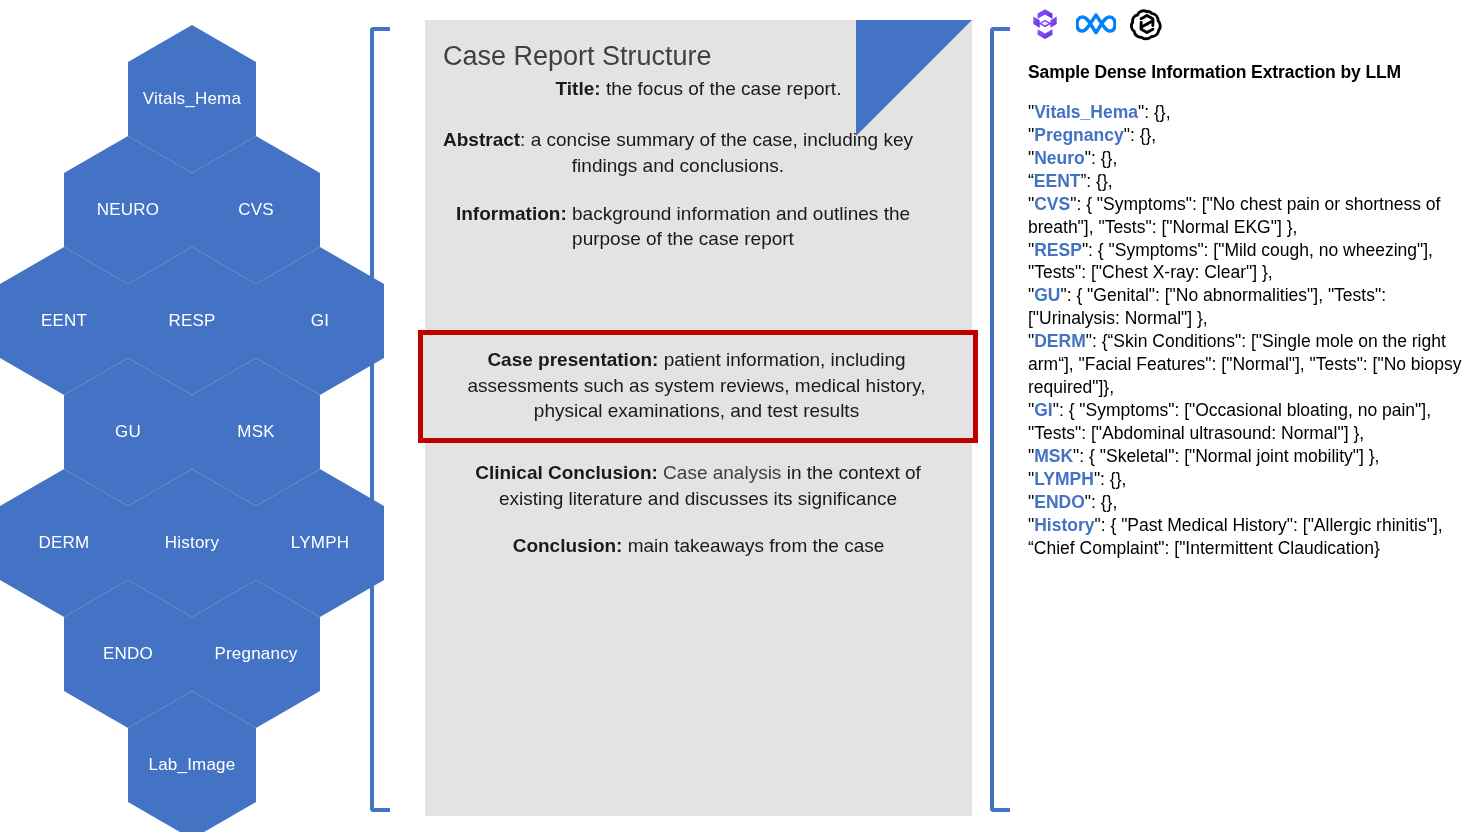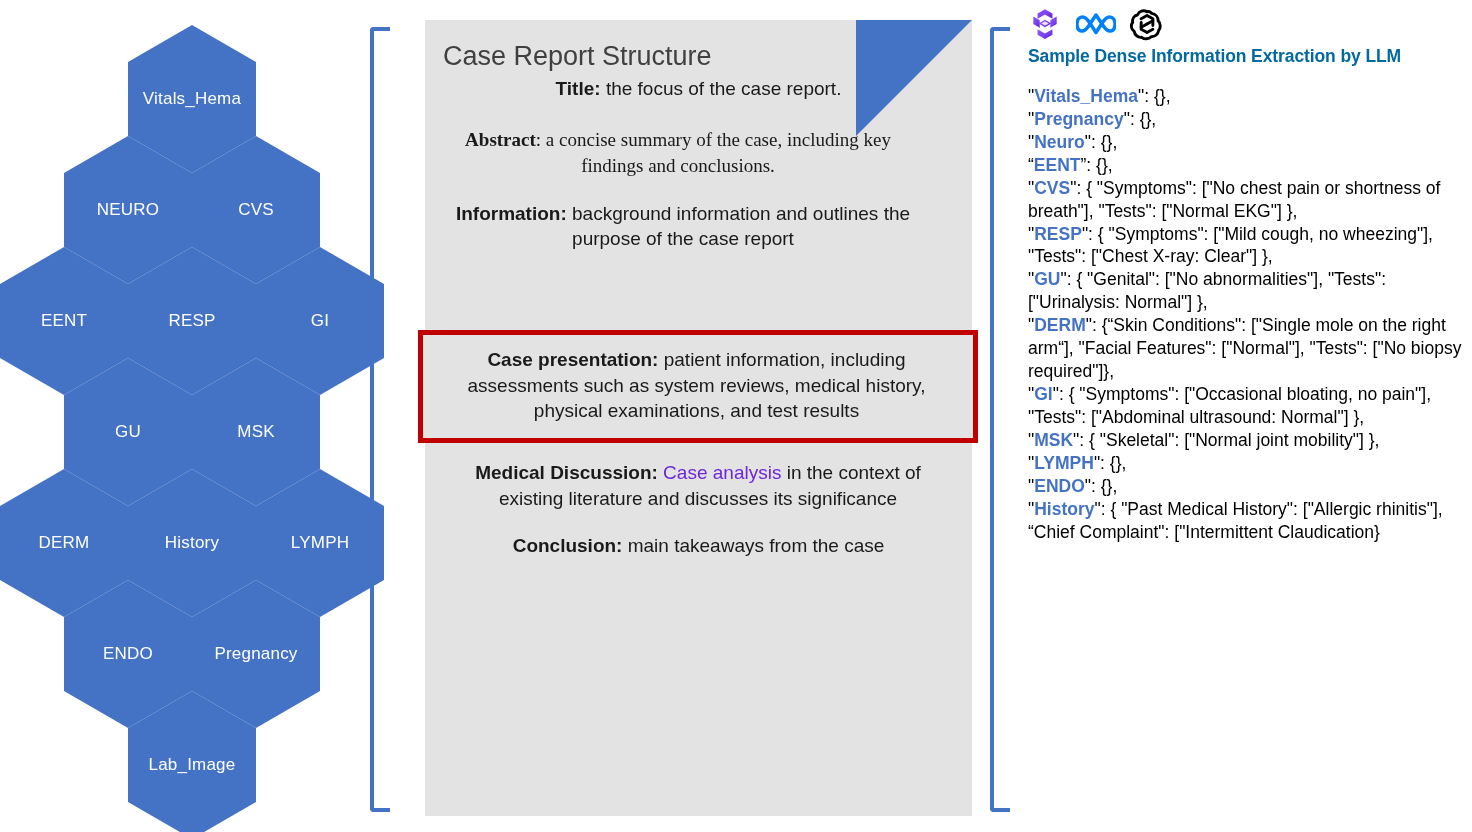--- a/index.html
+++ b/index.html
@@ -62,21 +62,21 @@
     line-height: 1.25;
   }
   .doc-para {
     font-size: 19px;
     line-height: 1.35;
     color: #1a1a1a;
     margin-bottom: 22px;
     text-align: center;
   }
   .doc-para b { font-weight: bold; }
-  .doc-para .dim { color: #6d28d9; }
+  .doc-para .dim { color: #404040; }
 
   #case-presentation-box {
     position: absolute;
     left: -7px; top: 310px;
     width: 560px;
     border: 5px solid #C00000;
     background: #E3E3E3;
     padding: 12px 28px 14px 25px;
   }
   #case-presentation-box .doc-para { margin-bottom: 0; }
@@ -88,23 +88,23 @@
     position: absolute;
     left: 1022px; top: 0;
     width: 450px; height: 832px;
     padding-top: 2px;
   }
   #logo-row { display: flex; align-items: center; gap: 14px; height: 44px; padding-left: 6px; }
   .logo { display: block; }
   #llm-heading {
     font-size: 17.5px;
     font-weight: bold;
-    color: #0369a1;
+    color: #000000;
     padding-left: 6px;
-    margin-top: 0;
+    margin-top: 16px;
     letter-spacing: -0.1px;
   }
   #json-block {
     margin-top: 18px;
     font-size: 17.5px;
     line-height: 1.31;
     color: #000000;
     padding-left: 6px;
     padding-right: 2px;
     word-wrap: break-word;
@@ -168,32 +168,32 @@
   <div id="doc" style="background: rgb(227, 227, 227);">
     <div id="doc-fold" style="border-left-color: rgb(68, 114, 196);"></div>
     <div id="doc-inner">
 
       <div id="doc-title">Case Report Structure</div>
 
       <div class="doc-para" style="margin-bottom:26px;">
         <b>Title:</b><span> the focus of the case report.</span>
       </div>
 
-      <div class="doc-para" style="width:470px;font-family:Liberation Serif, serif;">
+      <div class="doc-para" style="width:470px;">
         <b>Abstract</b><span>: a concise summary of the case, including key findings and conclusions.</span>
       </div>
 
       <div class="doc-para" style="width:480px;">
         <b>Information:</b><span> background information and outlines the purpose of the case report</span>
       </div>
 
       <div class="spacer-block"></div>
 
       <div class="doc-para" style="width:510px;">
-        <b>Medical Discussion:</b><span class="dim"> Case analysis</span><span> in the context of existing literature and discusses its significance</span>
+        <b>Clinical Conclusion:</b><span class="dim"> Case analysis</span><span> in the context of existing literature and discusses its significance</span>
       </div>
 
       <div class="doc-para" style="margin-bottom:34px;">
         <b>Conclusion:</b><span>  main takeaways from the case</span>
       </div>
 
 
     </div>
 
     <div id="case-presentation-box" style="border-color: rgb(192, 0, 0); background: rgb(227, 227, 227);">

